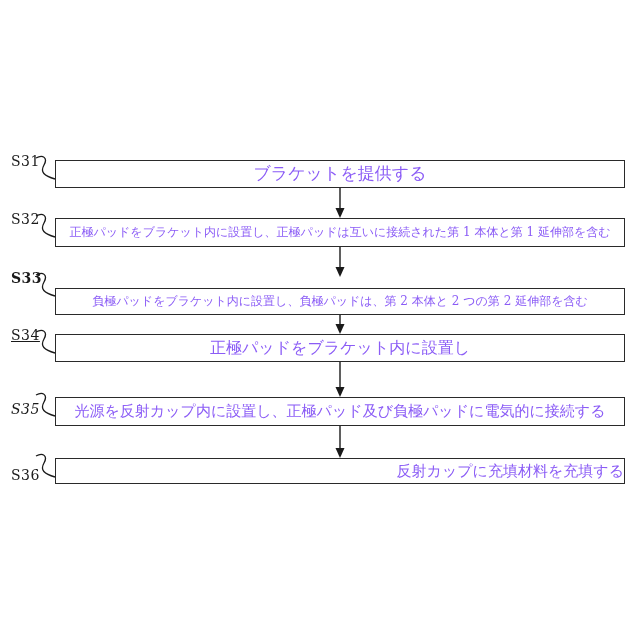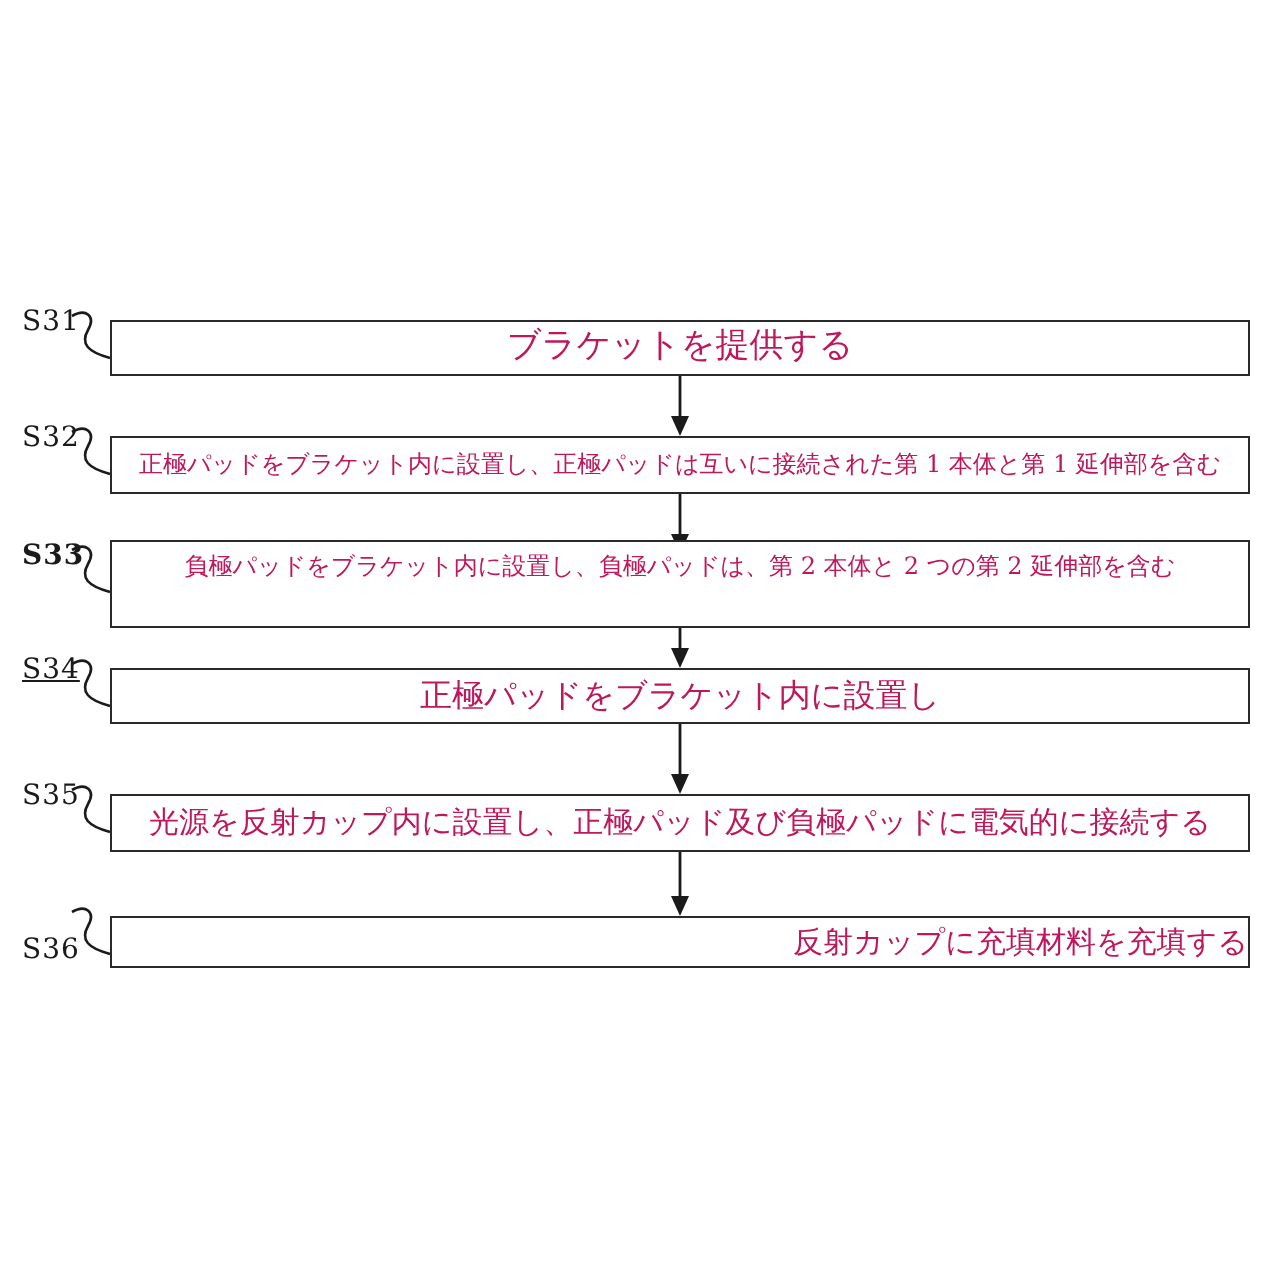--- a/index.html
+++ b/index.html
@@ -27,43 +27,43 @@
   .step-box {
     position: absolute;
     left: 55px;
     width: 570px;
     box-sizing: border-box;
     border: 1.5px solid #2a2a2a;
     background: #ffffff;
     text-align: center;
     white-space: nowrap;
     overflow: hidden;
-    color: #be185d;
+    color: #8b5cf6;
   }
   .step-label {
     position: absolute;
     left: 11px;
     width: 34px;
     font-size: 14px;
     line-height: 14px;
     letter-spacing: 0.5px;
     color: #1a1a1a;
   }
   
   .b1 { top: 160px; height: 28px; line-height: 25px; font-size: 17px; }
   .b2 { top: 218px; height: 29px; line-height: 27px; font-size: 12px; }
-  .b3 { top: 270px; height: 44px; line-height: 25px; font-size: 12px; }
+  .b3 { top: 288px; height: 27px; line-height: 25px; font-size: 12px; }
   .b4 { top: 334px; height: 28px; line-height: 26px; font-size: 16px; }
   .b5 { top: 397px; height: 29px; line-height: 27px; font-size: 15px; }
   .b6 { top: 458px; height: 26px; line-height: 24px; font-size: 15px; text-align: right; }
   .l1 { top: 154px; }
   .l2 { top: 212px; }
   .l3 { top: 271px; font-weight: bold; }
   .l4 { top: 328px; text-decoration: underline; }
-  .l5 { top: 391px; }
+  .l5 { top: 402px; font-style: italic; }
   .l6 { top: 468px; }
 </style>
 </head>
 <body>
 
 <div class="canvas">
 
   <svg class="overlay" viewBox="0 0 640 640" xmlns="http://www.w3.org/2000/svg">
 
     <g stroke="#1a1a1a" stroke-width="1.3" fill="none">

